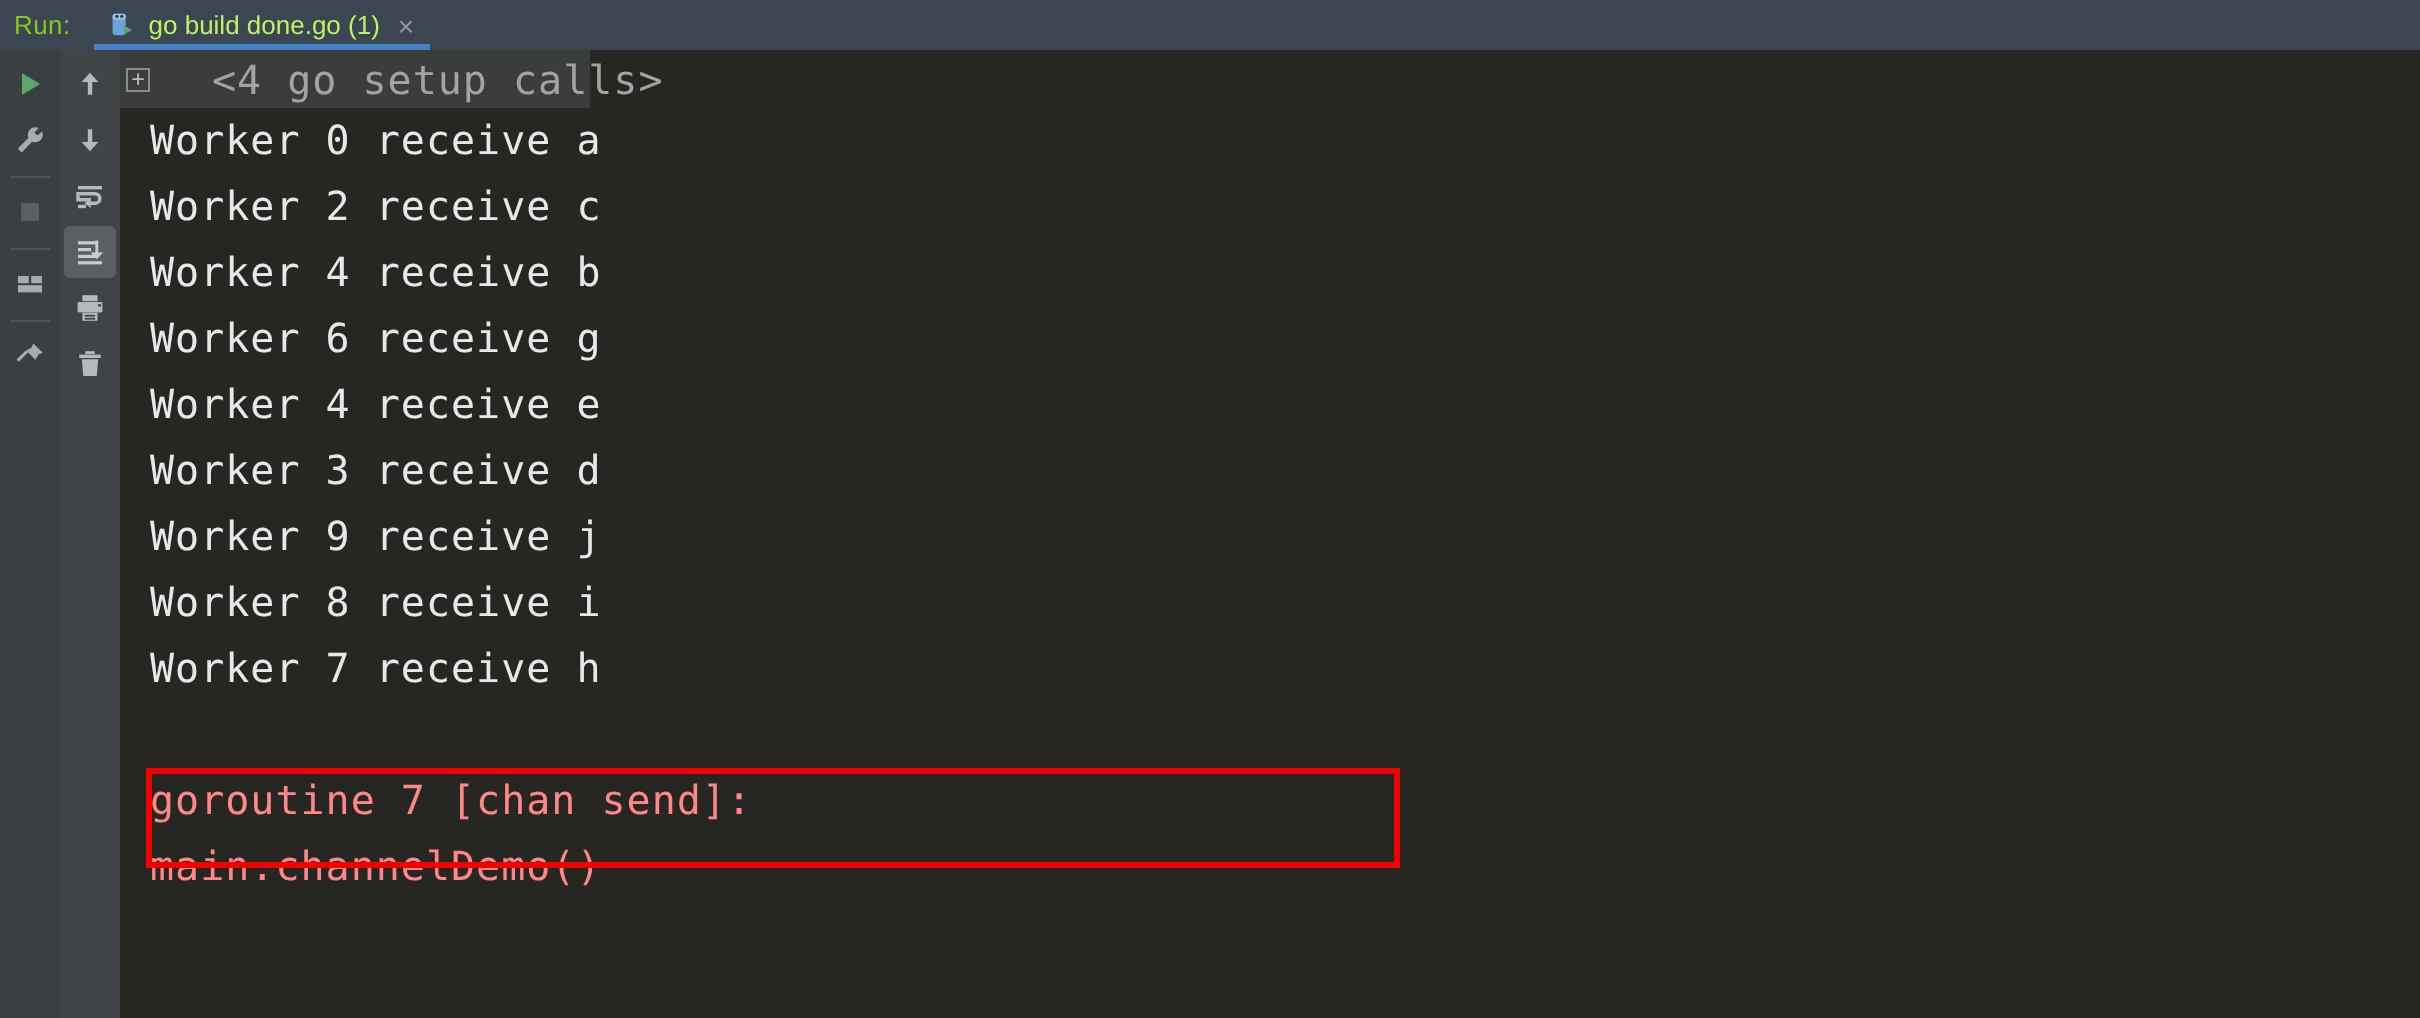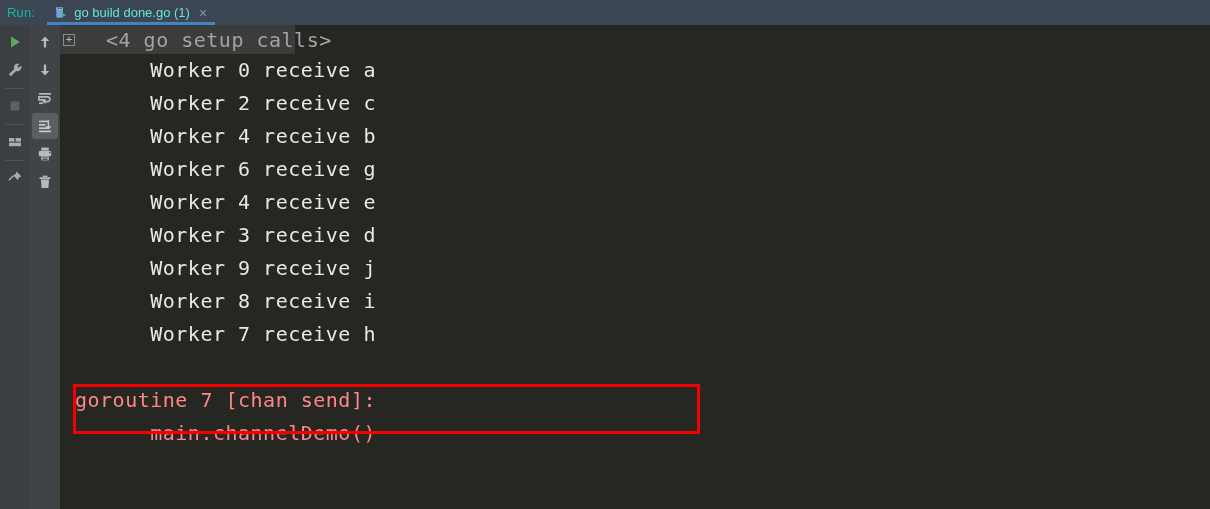--- a/index.html
+++ b/index.html
@@ -11,33 +11,33 @@
   }
   #app { position: relative; width: 1210px; height: 509px; }
 
   
   .header {
     position: absolute; left: 0; top: 0; width: 1210px; height: 25px;
     background: #3c4552;
     display: flex; align-items: center;
   }
   .run-label {
-    color: #14b8a6; font-family: "Liberation Sans", sans-serif;
+    color: #84cc16; font-family: "Liberation Sans", sans-serif;
     font-size: 13px; padding-left: 7px; letter-spacing: .2px;
   }
   .tab {
     position: relative; margin-left: 12px; height: 25px;
     display: flex; align-items: center; gap: 6px; padding: 0 8px 0 6px;
   }
   .tab-underline {
     position: absolute; left: 0; bottom: 0; width: 100%; height: 3px;
     background: #4283c8;
   }
   .tab-title {
-    color: #5eead4; font-family: "Liberation Sans", sans-serif; font-size: 13px;
+    color: #bef264; font-family: "Liberation Sans", sans-serif; font-size: 13px;
     white-space: nowrap;
   }
   .tab-close {
     color: #8f98a3; font-family: "Liberation Sans", sans-serif; font-size: 14px;
     line-height: 1; margin-left: 3px;
   }
   .tab-icon { width: 15px; height: 15px; display: block; }
 
   
   .toolbar-col-a {
@@ -77,21 +77,20 @@
   .fold-text {
     color: #a3a3a3; font-family: "DejaVu Sans Mono", monospace;
     font-size: 20px; letter-spacing: .5px; white-space: pre; margin-left: 29px;
   }
 
   .lines { position: absolute; left: 15px; top: 29px; }
   .line {
     height: 33px; line-height: 33px; white-space: pre;
     font-family: "DejaVu Sans Mono", monospace; font-size: 20px;
     letter-spacing: .5px;
-    text-align: right;
   }
   .line.out { color: #e8e8e8; }
   .line.err { color: #ff8785; }
 
   .error-box {
     position: absolute; left: 73px; top: 384px; width: 627px; height: 50px;
     border: 3px solid #f40000;
   }
 </style>
 </head>

